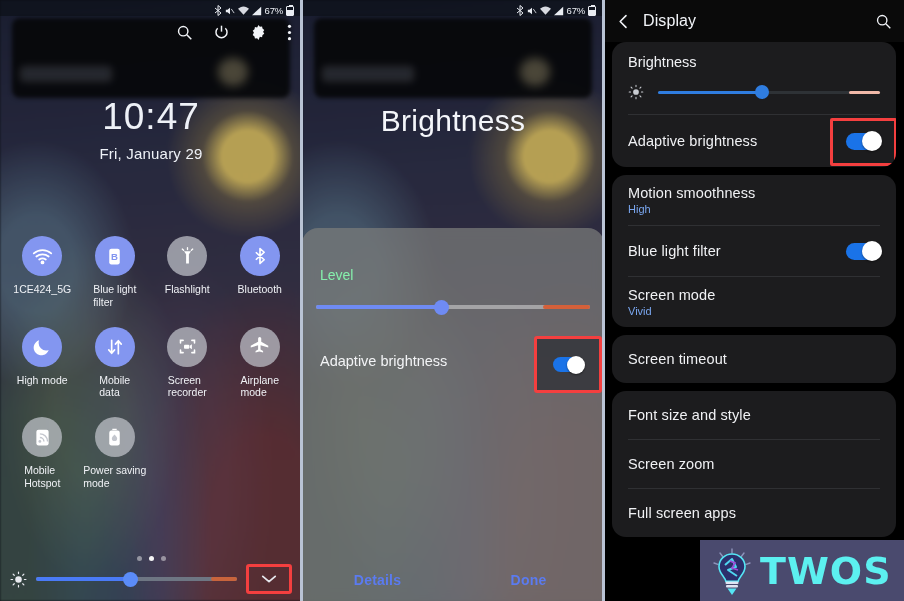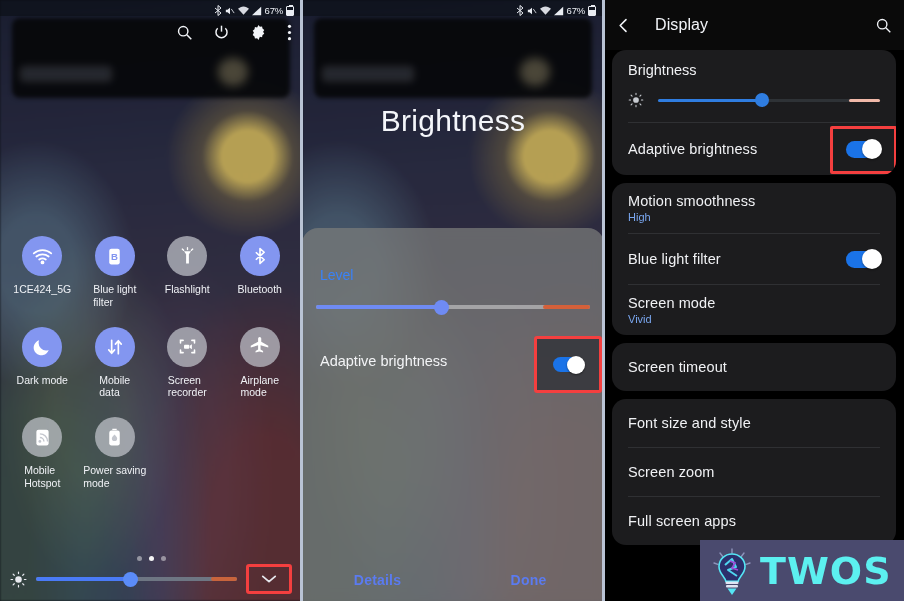--- a/index.html
+++ b/index.html
@@ -137,21 +137,21 @@
     font-size: 30px; font-weight: 400; letter-spacing: .3px;
   }
   .dlg {
     position: absolute; left: 0; right: 0; bottom: 0; top: 228px; z-index: 24;
     background: rgba(123,125,124,.72);
     border-radius: 16px 16px 0 0;
     backdrop-filter: blur(6px);
   }
   .dlg-level {
     position: absolute; top: 39px; left: 18px;
-    font-size: 14px; color: #3b82f6;
+    font-size: 14px; color: #86efac;
   }
   .dlg-slider { position: absolute; left: 14px; right: 14px; top: 70px; height: 18px; }
   .dlg-slider .btrack { background: rgba(255,255,255,.40); }
   .dlg-slider .bfill { background: #6f8bf3; }
   .dlg-slider .bwarm { background: #d4603a; }
   .dlg-slider .bknob { background: #6f8bf3; }
 
   .dlg-ab {
     position: absolute; top: 125px; left: 18px;
     font-size: 14.5px; color: #f3f4f6;
@@ -177,22 +177,22 @@
     position: absolute; top: -1.5px; right: -2px;
     width: 20px; height: 20px; border-radius: 50%; background: #ffffff;
     box-shadow: 0 1px 2px rgba(0,0,0,.45);
   }
   .sw.small { width: 30px; height: 15px; }
   .sw.small .knob { width: 18px; height: 18px; top: -1.5px; }
 
   
   .p3body { position: absolute; inset: 0; background: #000000; }
   .s-head {
-    position: relative; height: 50px;
-    display: flex; align-items: center; gap: 24px; padding: 0 12px;
+    position: relative; height: 42px;
+    display: flex; align-items: center; gap: 12px; padding: 0 12px;
     color: #f2f4f8; background: #0a0a0a;
   }
   .s-back { display: flex; align-items: center; }
   .s-title { font-size: 16px; font-weight: 500; flex: 1; letter-spacing: .1px; }
   .s-search { display: flex; align-items: center; }
 
   .card {
     background: #1c1c1e; border-radius: 14px;
     margin: 0 8px 8px 8px; overflow: hidden;
   }
@@ -292,20 +292,24 @@
       </span>
       <span class="ic">
         <svg width="5" height="17" viewBox="0 0 5 18" fill="currentColor">
           <circle cx="2.5" cy="2.5" r="1.7"></circle>
             <circle cx="2.5" cy="9" r="1.7"></circle>
             <circle cx="2.5" cy="15.5" r="1.7"></circle>
         </svg>
       </span>
     </div>
 
+    <div class="clock-wrap">
+      <div class="clock-time">10:47</div>
+      <div class="clock-date">Fri, January 29</div>
+    </div>
 
     <div class="tiles">
 
       <div class="tile">
         <span class="tile-ic tile-on">
           <svg width="21" height="21" viewBox="0 0 24 24" fill="none" stroke="#fff" stroke-width="2" stroke-linecap="round">
             <path d="M2 8.5a15 15 0 0 1 20 0"></path>
               <path d="M5 12a11 11 0 0 1 14 0"></path>
               <path d="M8.2 15.4a6.5 6.5 0 0 1 7.6 0"></path>
               <circle cx="12" cy="18.8" r="1.2" fill="#fff"></circle>
@@ -344,21 +348,21 @@
         </span>
         <span class="tile-lbl">Bluetooth</span>
       </div>
 
       <div class="tile">
         <span class="tile-ic tile-on">
           <svg width="20" height="20" viewBox="0 0 24 24" fill="#fff">
             <path d="M20 15.5A9 9 0 0 1 8.5 4 9.2 9.2 0 1 0 20 15.5z"></path>
           </svg>
         </span>
-        <span class="tile-lbl">Dark mode</span>
+        <span class="tile-lbl">High mode</span>
       </div>
 
       <div class="tile">
         <span class="tile-ic tile-on">
           <svg width="20" height="20" viewBox="0 0 24 24" fill="none" stroke="#fff" stroke-width="2" stroke-linecap="round" stroke-linejoin="round">
             <path d="M8 4v15M4.5 15.5L8 19.5l3.5-4"></path>
               <path d="M16 20V5M12.5 8.5L16 4.5l3.5 4"></path>
           </svg>
         </span>
         <span class="tile-lbl">Mobile

